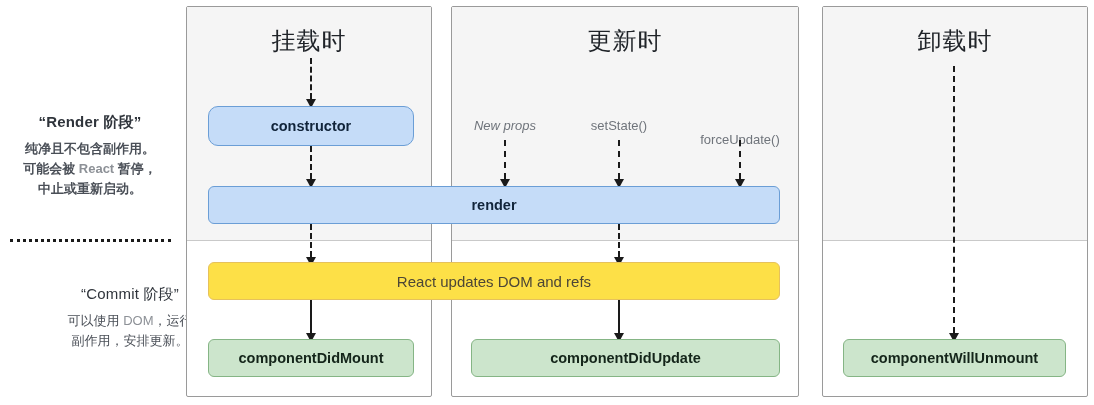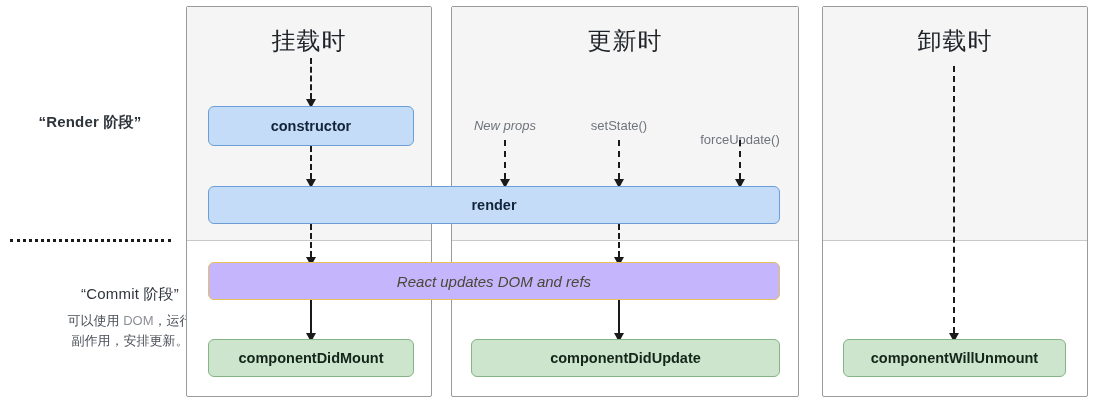--- a/index.html
+++ b/index.html
@@ -79,24 +79,23 @@
     color:#1b1f24;
     text-align:center;
     white-space:nowrap;
   }
   .node.blue{
     background:#c5dcf8;
     border:1px solid #6b9ed6;
     color:#11243a;
   }
   .node.yellow{
-    background:#c4b5fd;
+    background:#fde047;
     border:1px solid #e6c15c;
     color:#4c4636;
-    font-style:italic;
     font-weight:normal;
     font-size:15px;
   }
   .node.green{
     background:#cce5cc;
     border:1px solid #85b585;
     color:#14251a;
   }
 
   
@@ -128,20 +127,25 @@
     border-top:9px solid #1a1a1a;
   }
 </style>
 </head>
 <body>
 
 <div class="stage">
 
   <div class="phase-label" style="left:0;top:113px;font-weight:bold;">
     <div class="phase-title">“Render 阶段”</div>
+    <div class="phase-desc">
+      <div><span>纯净且不包含副作用。</span></div>
+      <div><span>可能会被 </span><span class="en">React</span><span> 暂停，</span></div>
+      <div><span>中止或重新启动。</span></div>
+    </div>
   </div>
 
   <div class="phase-divider"></div>
 
   <div class="phase-label" style="left:16px;top:285px;margin-left:24px;">
     <div class="phase-title">“Commit 阶段”</div>
     <div class="phase-desc">
       <div><span>可以使用 </span><span class="en">DOM</span><span>，运行</span></div>
       <div><span>副作用，安排更新。</span></div>
     </div>
@@ -205,20 +209,20 @@
   <div class="conn solid" style="left:619px;top:300px;width:12px;height:42px;">
     <div class="line" style="height:33px;"></div>
       <div class="head"></div>
   </div>
 
   <div class="conn dashed" style="left:954px;top:66px;width:12px;height:276px;">
     <div class="line" style="height:267px;"></div>
       <div class="head"></div>
   </div>
 
-  <div class="node blue" style="left:208px;top:106px;width:206px;height:40px;">constructor</div>
+  <div class="node blue" style="left:208px;top:106px;width:206px;height:40px;border-radius:10px;">constructor</div>
   <div class="node blue" style="left:208px;top:186px;width:572px;height:38px;text-align:right;">render</div>
   <div class="node yellow" style="left:208px;top:262px;width:572px;height:38px;">React updates DOM and refs</div>
   <div class="node green" style="left:208px;top:339px;width:206px;height:38px;">componentDidMount</div>
   <div class="node green" style="left:471px;top:339px;width:309px;height:38px;">componentDidUpdate</div>
   <div class="node green" style="left:843px;top:339px;width:223px;height:38px;">componentWillUnmount</div>
 
 </div>
 
 </body></html>

